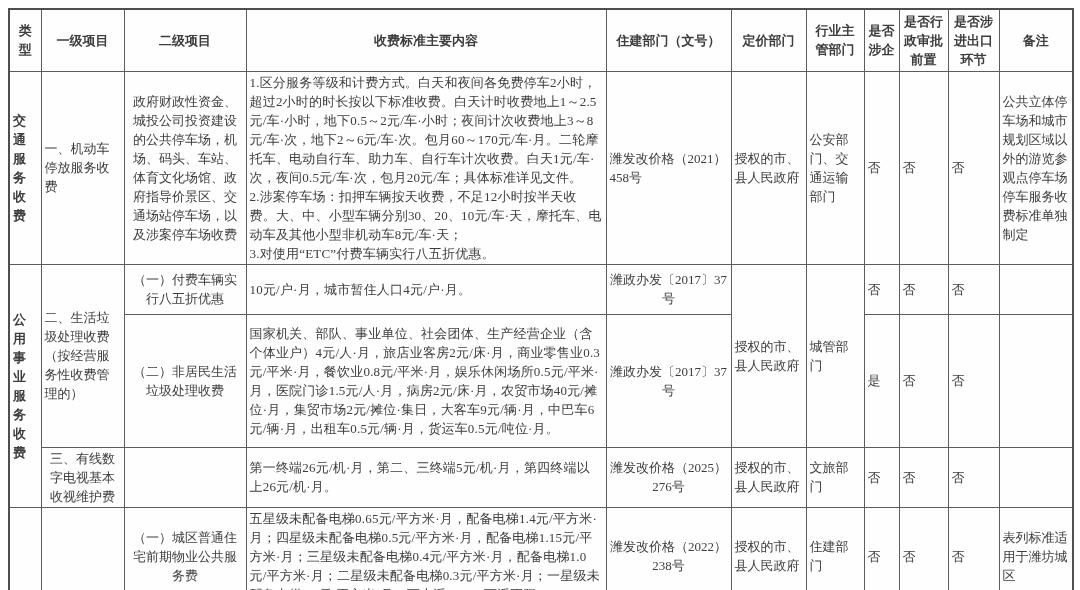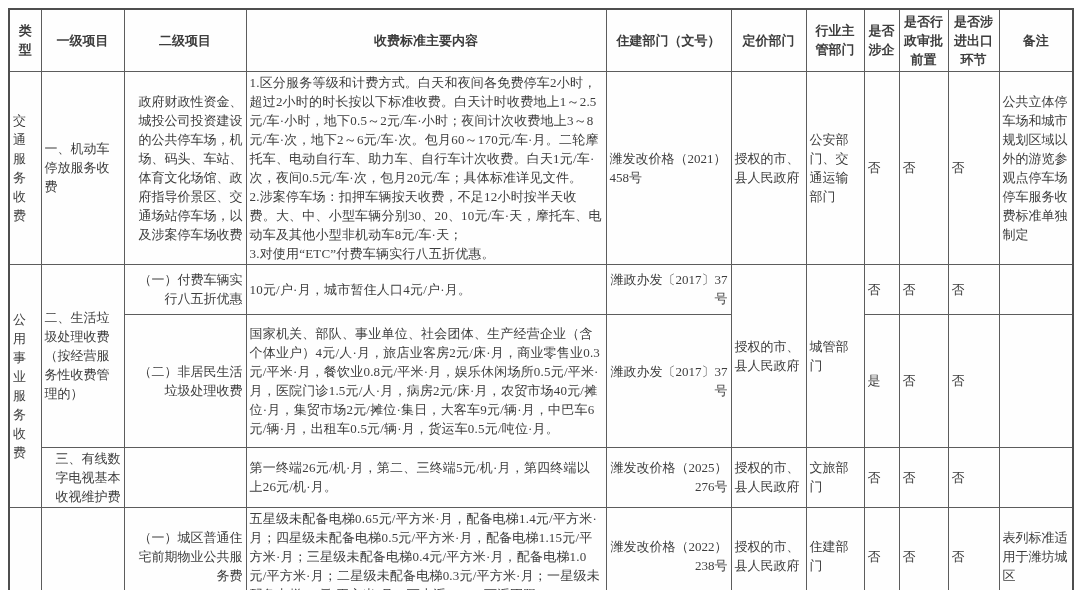--- a/index.html
+++ b/index.html
@@ -32,22 +32,22 @@
   }
   table.fee { border: 2px solid #4f4f4f; }
   th {
     font-weight: bold;
     text-align: center;
     font-size: 13.5px;
     line-height: 17px;
     padding: 1px 2px;
   }
   .c  { text-align: left; }
-  .l  { text-align: right; font-family: Liberation Serif, serif; }
-  .bold { font-weight: normal; }
+  .l  { text-align: center; font-family: Liberation Serif, serif; }
+  .bold { font-weight: bold; }
   .pre { white-space: pre-wrap; }
   .content {
     font-size: 12.5px;
     line-height: 19px;
     text-align: left;
     letter-spacing: 0.2px;
     margin-top: 24px;
   }
   .tight { line-height: 15.5px; }
   .small {

